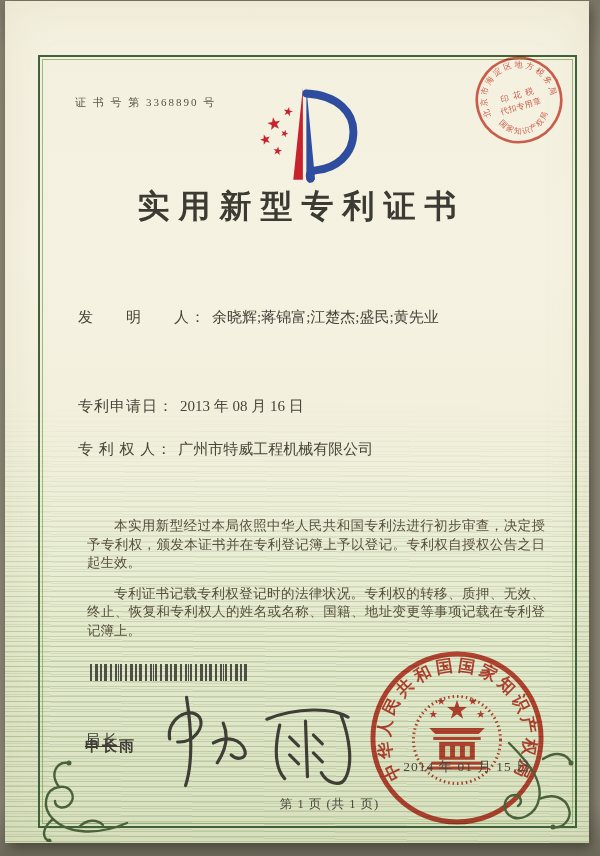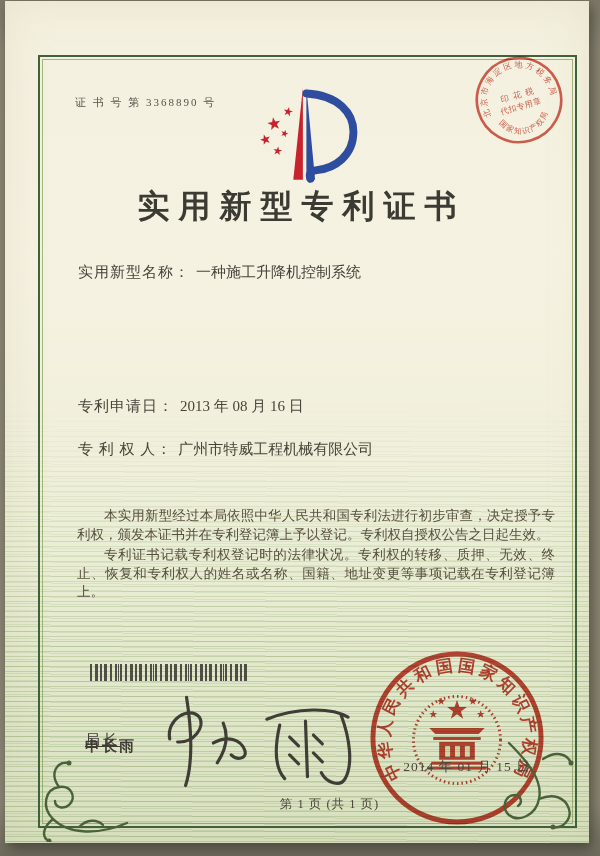--- a/index.html
+++ b/index.html
@@ -18,21 +18,21 @@
   .frame{position:absolute;left:33px;top:54px;width:535px;height:769px;border:2px solid #41613a;}
   .frame-inner{position:absolute;inset:2px;border:1px solid rgba(130,160,90,.75);}
   .cert-no{position:absolute;left:70px;top:94px;font-size:11px;letter-spacing:2px;color:#55524a;}
   .title{position:absolute;left:0;right:0;top:184px;text-align:center;font-size:32px;font-weight:700;
     letter-spacing:9px;padding-left:9px;color:#3b3a33;}
   .fields{position:absolute;left:73px;top:262px;width:460px;height:250px;}
   .frow{position:absolute;left:0;font-size:15px;color:#474339;white-space:nowrap;}
   .frow .lbl{letter-spacing:1px;margin-right:6px;}
   .paras{position:absolute;left:70px;top:504px;width:482px;font-size:13.5px;line-height:18.6px;
     color:#564f3d;text-align:justify;}
-  .paras p{margin:2px;text-indent:2em;}
+  .paras p{margin:12px;text-indent:2em;}
   .barcode{position:absolute;left:85px;top:663px;width:158px;height:17px;opacity:.88;
     background-image:
       repeating-linear-gradient(90deg,#3c3b35 0 2px,transparent 2px 5px),
       repeating-linear-gradient(90deg,#3c3b35 0 1px,transparent 1px 7px);}
   .sig-role{position:absolute;left:80px;top:730px;font-size:15px;color:#3f3c34;letter-spacing:3px;text-decoration:underline;}
   .sig-name{position:absolute;left:80px;top:736px;font-size:15px;color:#3f3c34;letter-spacing:2px;font-weight:bold;}
   .sig-svg{position:absolute;left:135px;top:688px;}
   .office-seal{position:absolute;left:363px;top:648px;mix-blend-mode:multiply;opacity:.92;}
   .seal-date{position:absolute;left:378px;top:757px;width:168px;text-align:center;font-size:13.5px;
     color:#4b463e;letter-spacing:1px;z-index:5;}
@@ -70,22 +70,22 @@
         <use href="#lstar" transform="translate(34,77) scale(0.52) rotate(8)"></use>
       </g>
       <polygon points="63,4 52,110 63,110" fill="#c8232c"></polygon>
       <polygon points="67,4 67,110 77,110" fill="#2e4d9e"></polygon>
       <path d="M67,11 C104,13 121,34 121,55 C121,83 99,97 79,99 C72,99.7 69.5,103 71.5,109" fill="none" stroke="#2e4d9e" stroke-width="9" stroke-linecap="round"></path>
     </svg>
 
     <div class="title">实用新型专利证书</div>
 
     <div class="fields">
-      <div class="frow" style="top:0;">
-        <span class="lbl">实用新型名称：</span><span>一种施工升降机控制系统</span>
+      <div class="frow" style="top:45px;">
+        <span class="lbl">发　　明　　人：</span><span>余晓辉;蒋锦富;江楚杰;盛民;黄先业</span>
       </div>
       <div class="frow" style="top:134px;">
         <span class="lbl">专利申请日：</span><span>2013 年 08 月 16 日</span>
       </div>
       <div class="frow" style="top:177px;">
         <span class="lbl">专 利 权 人：</span><span>广州市特威工程机械有限公司</span>
       </div>
     </div>
 
     <div class="paras">

